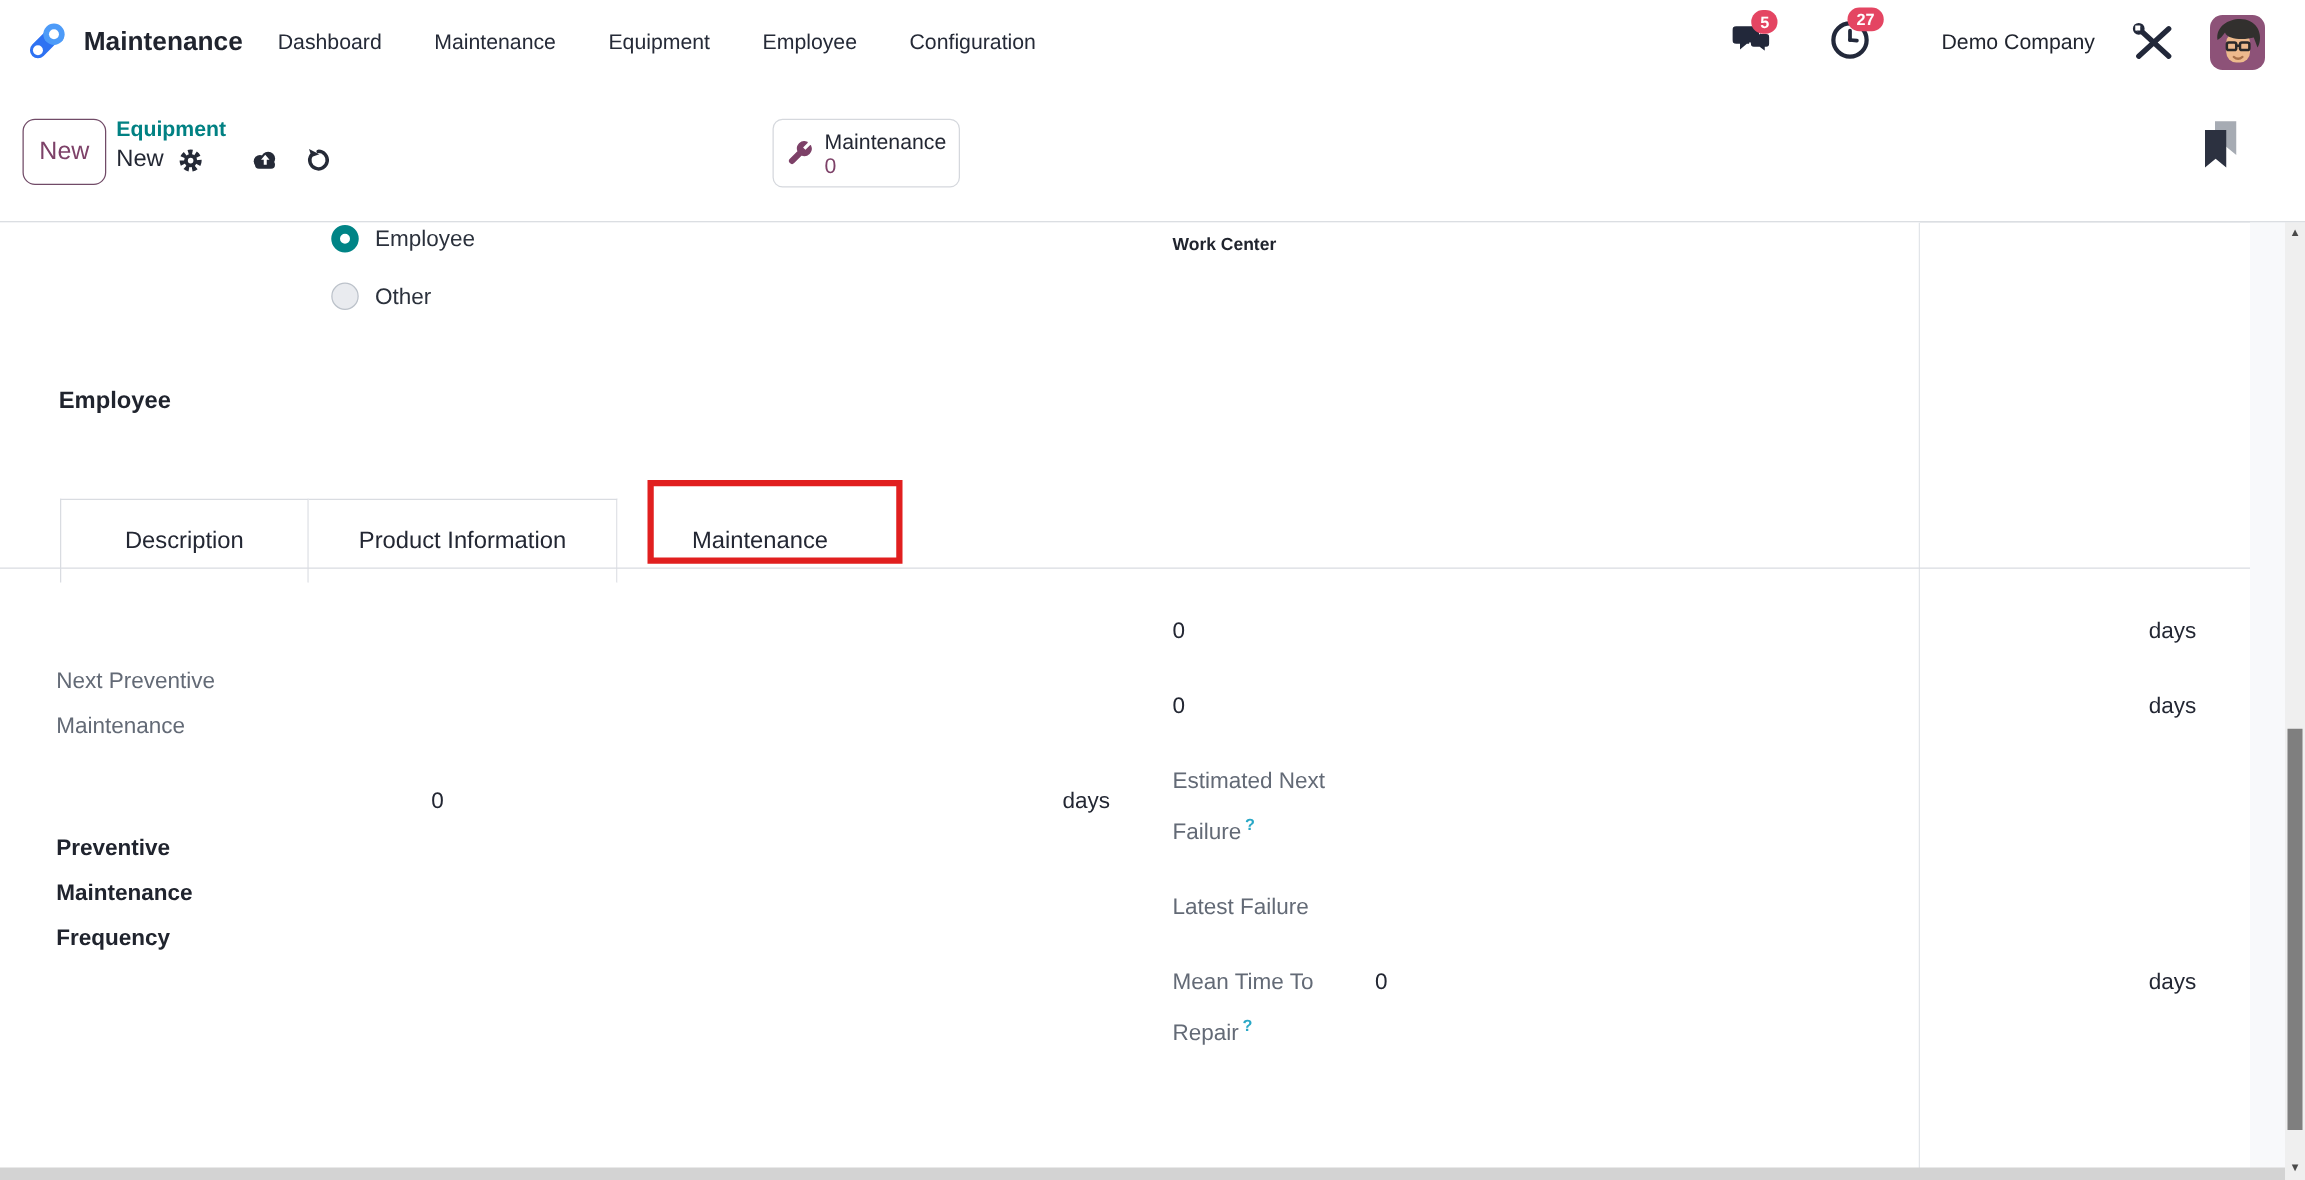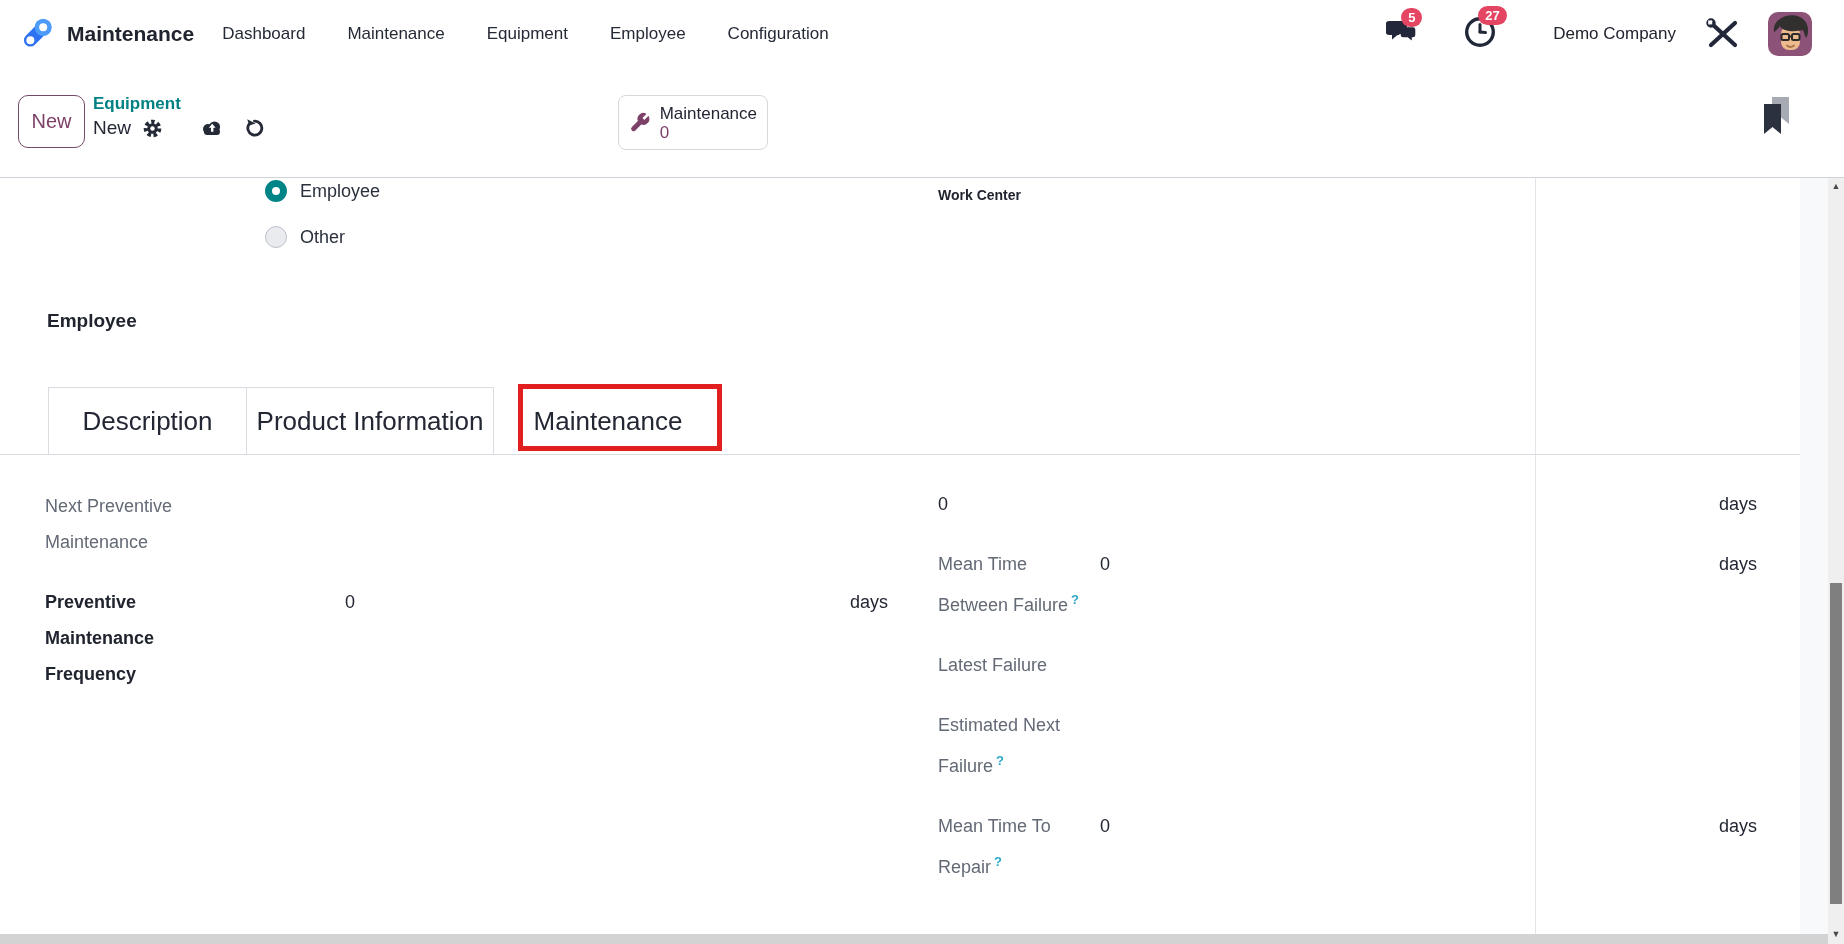--- a/index.html
+++ b/index.html
@@ -52,37 +52,37 @@
   .radio-row.r1 { top:2px; }
   .radio-row.r2 { top:48px; }
   .radio-circle { width:22px; height:22px; border-radius:50%; flex:0 0 auto; }
   .radio-circle.on  { border:7px solid #008486; background:#fff; }
   .radio-circle.off { background:#e9ebef; border:1px solid #bcc2ca; }
   .wc-label { position:absolute; left:938px; top:9px; font-size:14px; font-weight:700; color:#20242e; }
   .emp-label { position:absolute; left:47px; top:132px; font-size:19px; font-weight:700; color:#20242e; }
   
   .tabs { position:absolute; left:48px; top:209px; display:flex; }
   .tab { height:67px; display:flex; align-items:center; justify-content:center;
-         font-size:26px; color:#232733; background:#fff;
-         border:1px solid #d9dce1; border-bottom:none; cursor:pointer; }
+         font-size:19px; color:#232733; background:#fff;
+         border:1px solid #d9dce1; border-bottom:none; cursor:pointer;margin-top:12px; }
   .tab.t0 { width:199px; }
   .tab.t1 { width:247px; border-left:none; }
   .tab.t2 { width:228px; border-color:transparent; }
   .tabs-underline { position:absolute; left:0; top:276px; width:1800px; border-top:1px solid #d9dce1; }
   .red-box { position:absolute; left:518px; top:206px; width:204px; height:67px;
              border:5px solid #e11f1f; z-index:5; pointer-events:none; }
   
   .fcol { position:absolute; }
   .fcol-left  { left:45px;  top:310px; width:843px; }
   .fcol-right { left:938px; top:308px; width:819px; }
   .frow { display:grid; align-items:start; margin-bottom:24px; }
   .fcol-left  .frow { grid-template-columns:300px 1fr auto; }
   .fcol-right .frow { grid-template-columns:162px 1fr auto; }
   .flabel { font-size:18px; line-height:36px; font-weight:700; color:#20242e; }
-  .fcol-left .flabel { max-width:180px; }
+  .fcol-left .flabel { max-width:180px;margin-top:38px; }
   .fcol-right .flabel { max-width:162px; padding-right:8px; }
   .flabel.muted { font-weight:400; color:#636a76; }
   sup.help { color:#2aa8c6; font-size:13px; margin-left:3px; font-weight:700; cursor:pointer; }
   .fvalue { font-size:18px; line-height:36px; color:#232733; min-height:36px; cursor:text; }
   .funit  { font-size:18px; line-height:36px; color:#232733; justify-self:end; }
   
   .right-strip { position:absolute; left:1800px; top:178px; width:28px; height:757px; background:#f8f9fb; }
   .vscroll { position:absolute; left:1828px; top:178px; width:16px; height:766px; background:#efefef; }
   .vscroll .arrow { position:absolute; left:0; width:16px; text-align:center; font-size:9px; color:#4a4a4a; cursor:pointer; }
   .vscroll .up { top:3px; }
@@ -231,31 +231,30 @@
         <div class="fvalue">0</div>
         <div class="funit">days</div>
       </div>
     </section>
   <section class="fcol fcol-right" id="right-fields">
       <div class="frow">
         <div class="fvalue">0</div>
         <div class="funit">days</div>
       </div>
       <div class="frow">
-        <div class="flabel muted">Mean Time Between Failure<sup class="help">?</sup></div>
-        <div class="fvalue">0</div>
-        <div class="funit">days</div>
-      </div>
-      <div class="frow">
-        <div class="flabel muted">Latest Failure</div>
+        <div class="fvalue">0</div>
+        <div class="funit">days</div>
+      </div>
+      <div class="frow">
+        <div class="flabel muted">Estimated Next Failure<sup class="help">?</sup></div>
         <div class="fvalue"></div>
         <div class="funit"></div>
       </div>
       <div class="frow">
-        <div class="flabel muted">Estimated Next Failure<sup class="help">?</sup></div>
+        <div class="flabel muted">Latest Failure</div>
         <div class="fvalue"></div>
         <div class="funit"></div>
       </div>
       <div class="frow">
         <div class="flabel muted">Mean Time To Repair<sup class="help">?</sup></div>
         <div class="fvalue">0</div>
         <div class="funit">days</div>
       </div>
     </section>
 </main>

